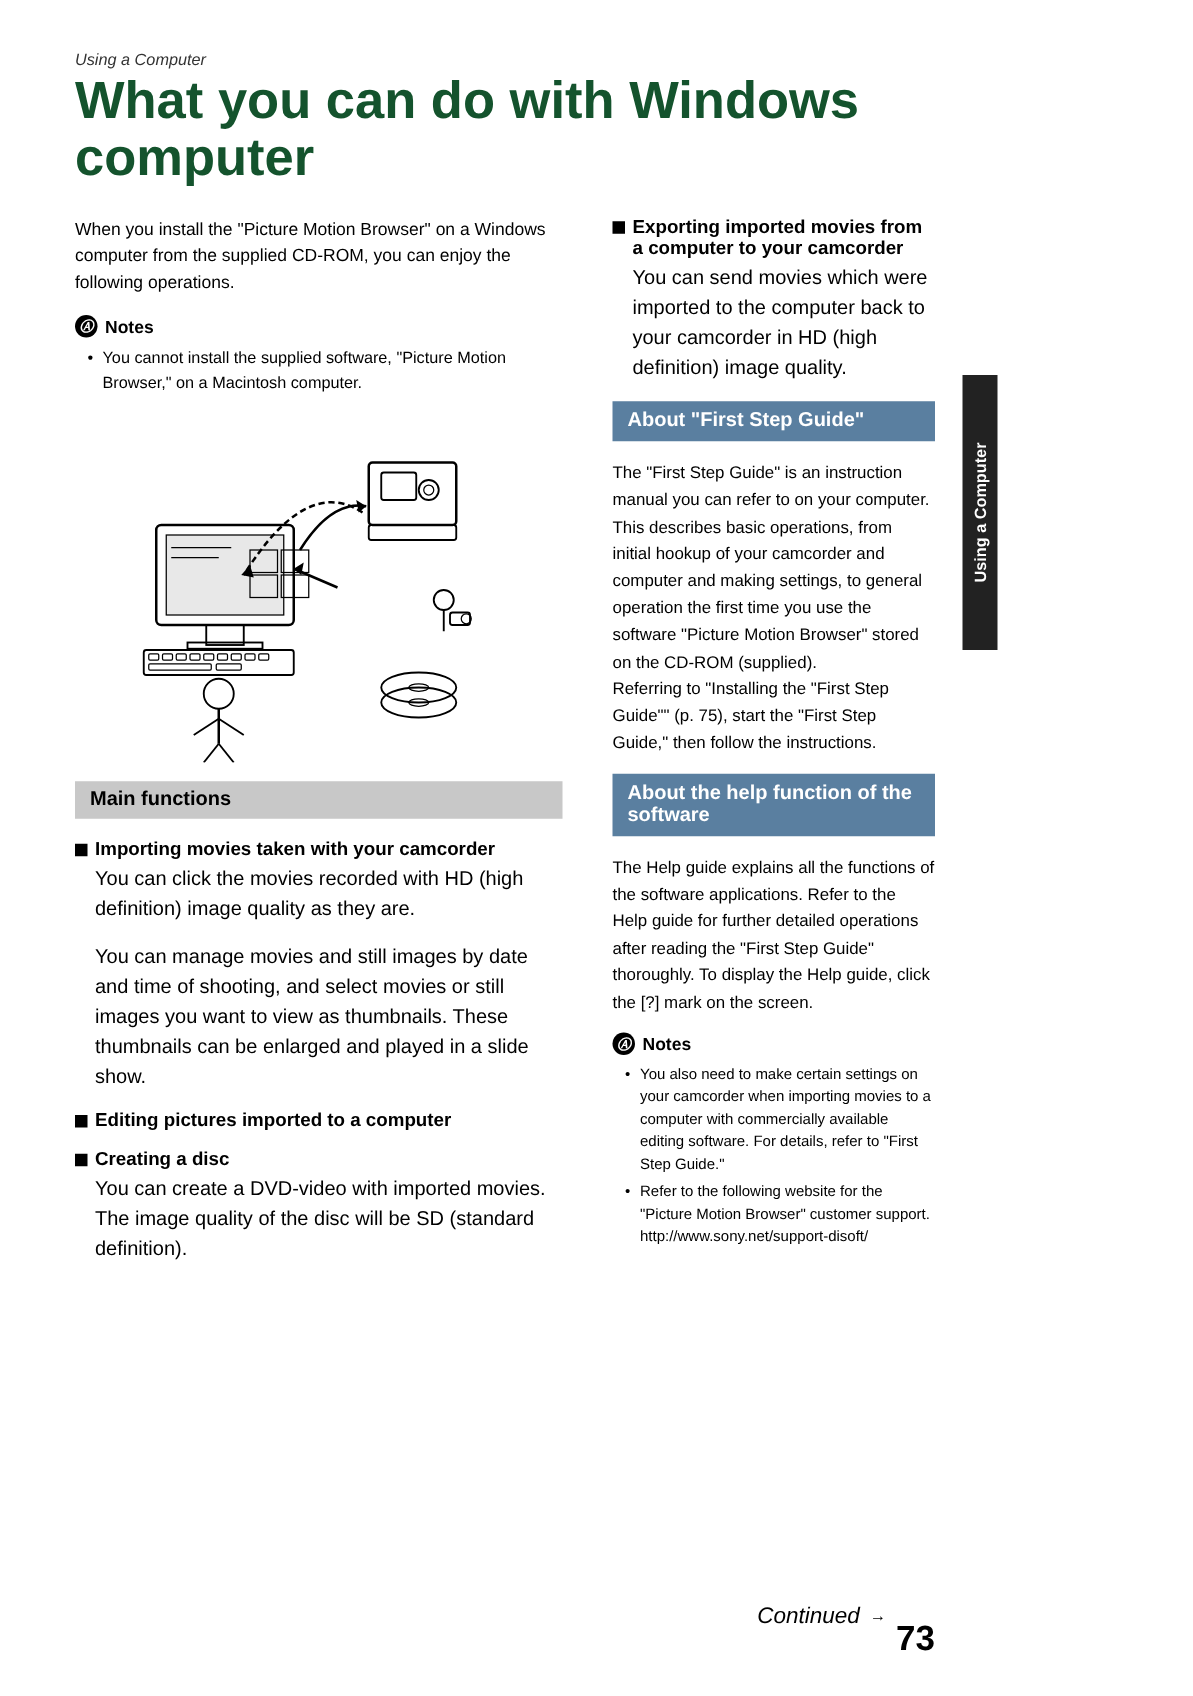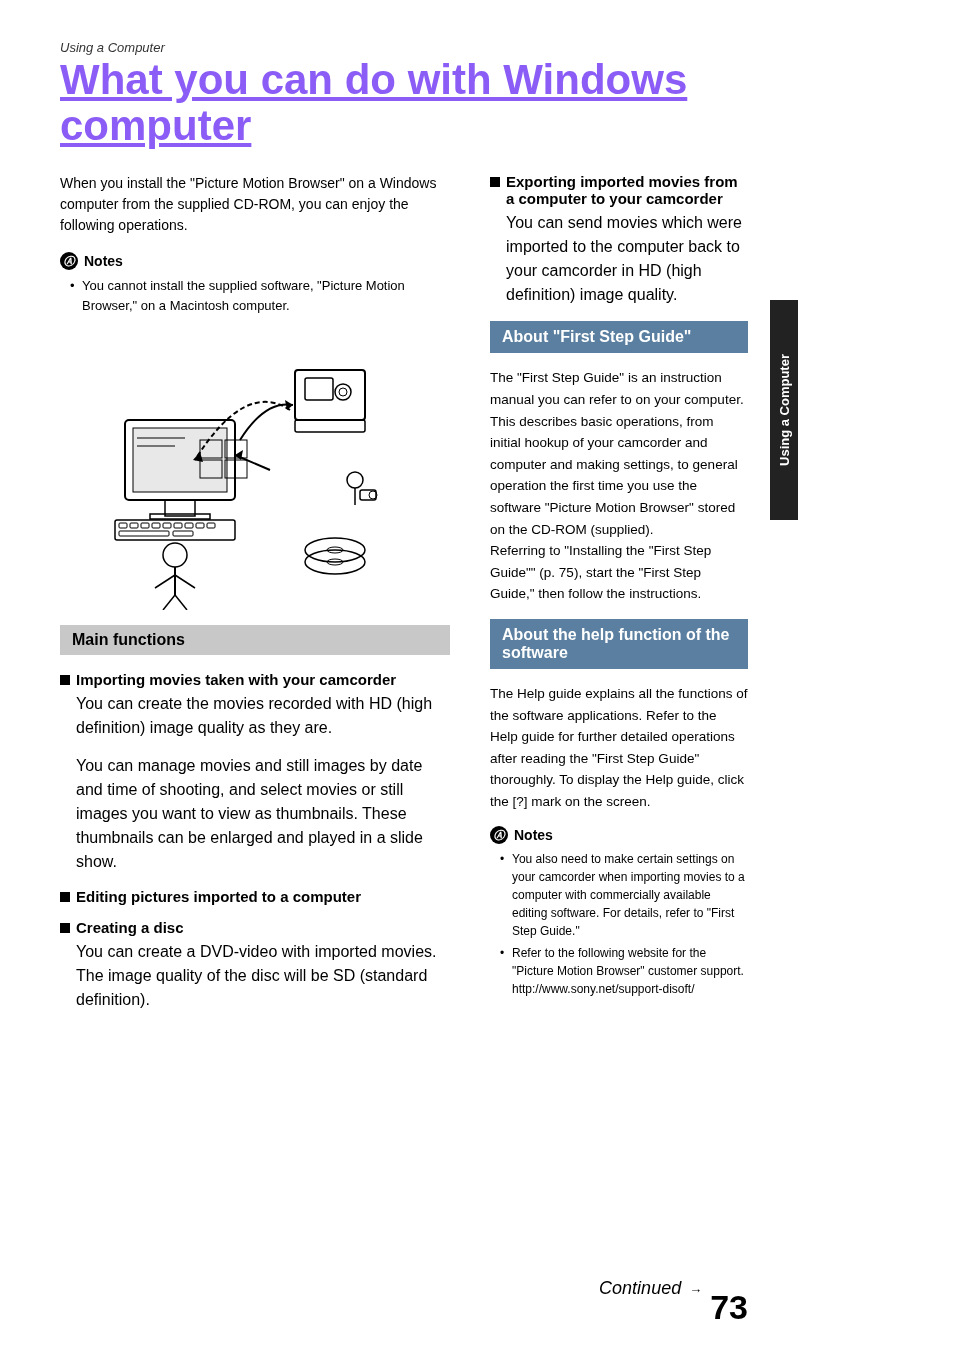--- a/index.html
+++ b/index.html
@@ -24,22 +24,21 @@
       font-size: 13px;
       color: #333;
       margin-bottom: 2px;
     }
 
     h1.page-title {
       font-size: 42px;
       font-weight: 900;
       line-height: 1.1;
       margin-bottom: 24px;
-      color: #8b5cf6;
-      text-decoration: underline;
+      color: #14532d;
     }
 
     .two-column {
       display: flex;
       gap: 40px;
     }
 
     .left-col {
       width: 390px;
       flex-shrink: 0;
@@ -195,21 +194,21 @@
     .continued-text {
       font-style: italic;
       font-size: 18px;
     }
 
     .arrow-right {
       font-size: 13px;
     }
 
     .page-number {
-      font-size: 34px;
+      font-size: 28px;
       font-weight: bold;
       margin-top: 38px;
     }
 
     .notes-small {
       font-size: 12px;
       line-height: 1.5;
     }
 
     .notes-small li {
@@ -305,21 +304,21 @@
 
       <div class="section-box">
         <span>Main functions</span>
       </div>
 
       <div class="function-item">
         <div class="function-heading">
           <span class="square-bullet"></span>
           <span>Importing movies taken with your camcorder</span>
         </div>
-        <p class="function-desc">You can create the movies recorded with HD (high definition) image quality as they are.</p>
+        <p class="function-desc">You can click the movies recorded with HD (high definition) image quality as they are.</p>
       </div>
 
       <div class="function-item">
         <p class="function-desc">You can manage movies and still images by date and time of shooting, and select movies or still images you want to view as thumbnails. These thumbnails can be enlarged and played in a slide show.</p>
       </div>
 
       <div class="function-item">
         <div class="function-heading">
           <span class="square-bullet"></span>
           <span>Editing pictures imported to a computer</span>

